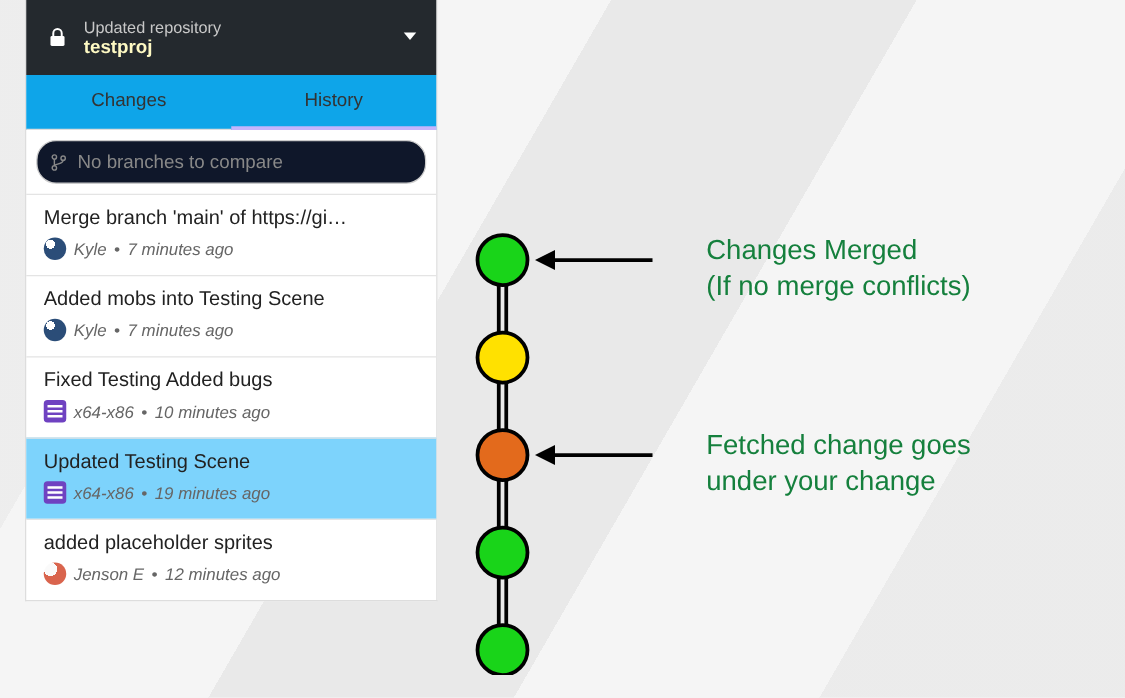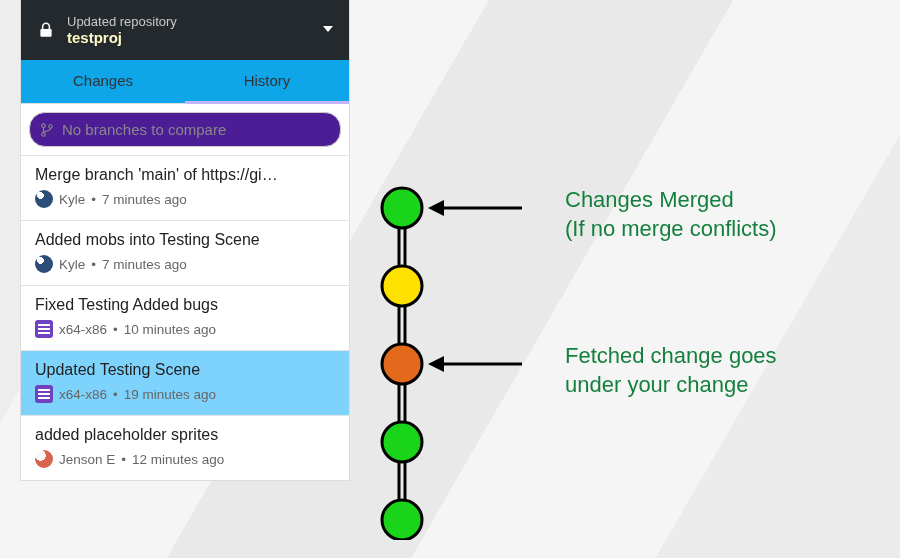--- a/index.html
+++ b/index.html
@@ -57,21 +57,21 @@
   .tab.active {
     border-bottom: 3px solid #c4b5fd;
     font-weight: 500;
   }
 
   .branch-compare {
     margin: 8px;
     padding: 8px 10px;
     border: 1px solid #ccc;
     border-radius: 16px;
-    background: #4c1d95;
+    background: #0f172a;
     color: #888;
     font-size: 15px;
     display: flex;
     align-items: center;
     gap: 8px;
   }
   .branch-icon { width: 14px; height: 16px; }
 
   .commit-list { }
   .commit {
@@ -88,20 +88,21 @@
     overflow: hidden;
     text-overflow: ellipsis;
     margin-bottom: 6px;
   }
   .commit-meta {
     display: flex;
     align-items: center;
     gap: 6px;
     font-size: 13.5px;
     color: #666;
+    font-style: italic;
   }
   .avatar {
     width: 18px; height: 18px;
     border-radius: 50%;
     background: #ccc;
     flex-shrink: 0;
     display:flex;align-items:center;justify-content:center;
     font-size:10px;color:#fff;
   }
   .avatar.kyle { background: radial-gradient(circle at 30% 30%, #fff 0 20%, #2b4d78 20% 100%); }

